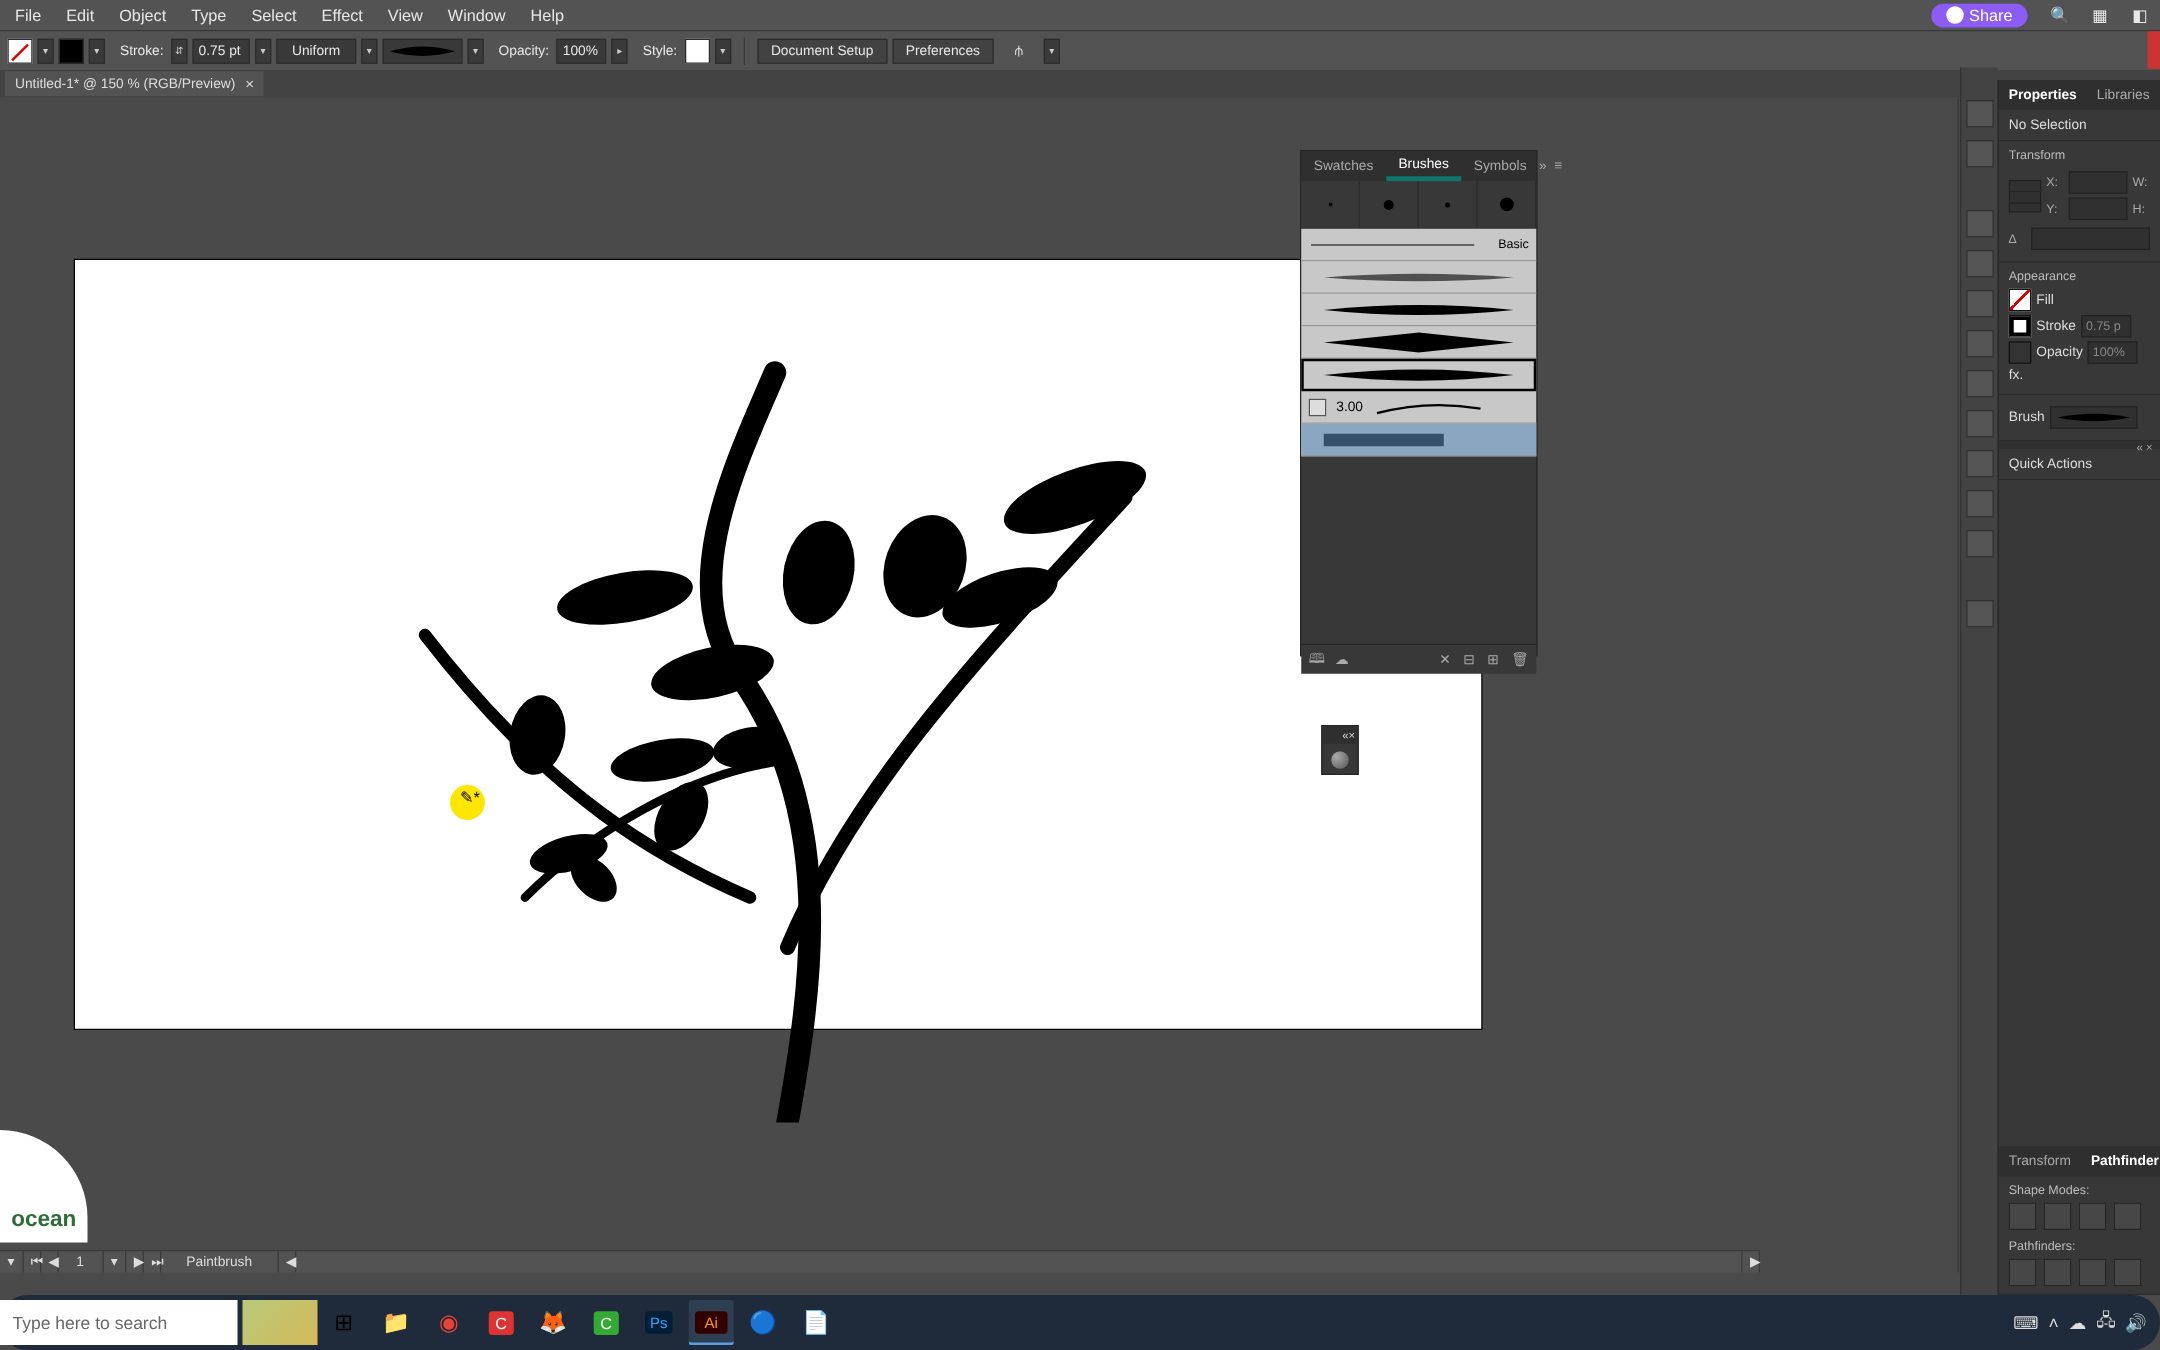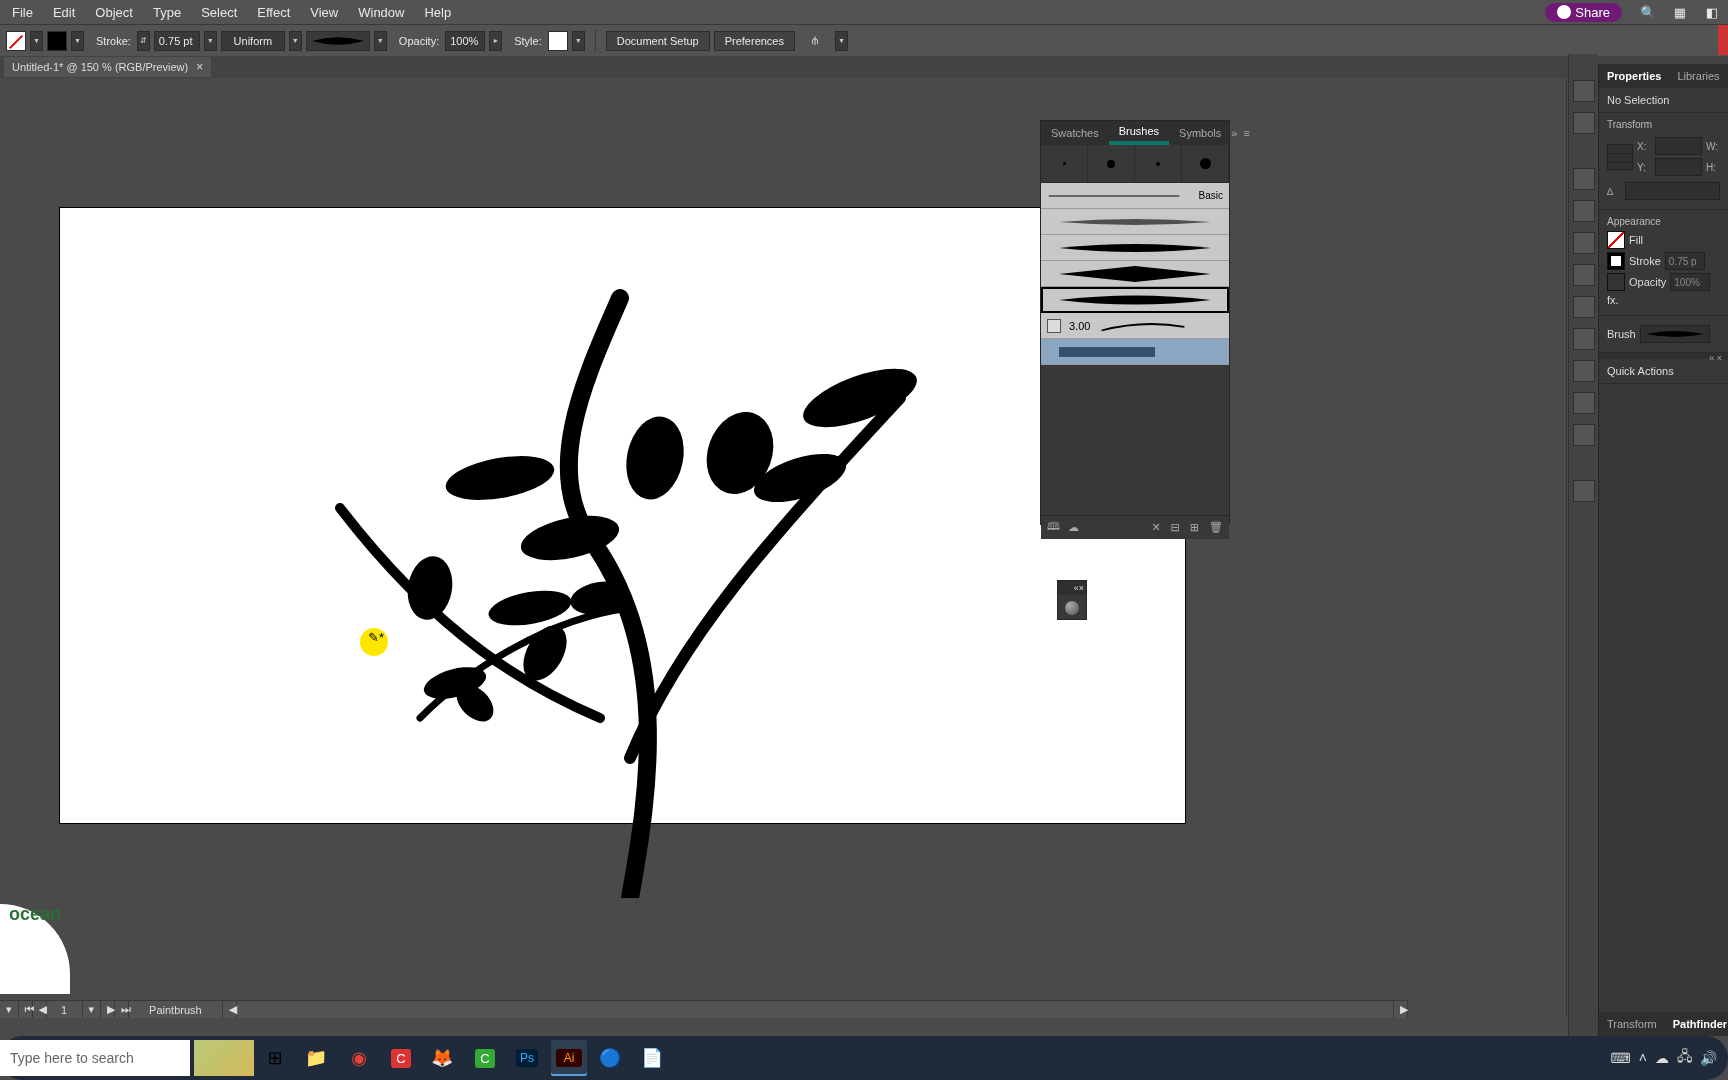--- a/index.html
+++ b/index.html
@@ -2,21 +2,21 @@
 <html><head>
 <meta charset="utf-8">
 <style>
 * { margin: 0; padding: 0; box-sizing: border-box; font-family: "Segoe UI", Tahoma, sans-serif; user-select: none; }
 body { background: #4a4a4a; width: 1728px; height: 1080px; overflow: hidden; position: relative; }
 
 
 .menu-bar { height: 24px; background: #535353; display: flex; align-items: center; padding-left: 2px; color: #e8e8e8; font-size: 13px; }
 .menu-bar .menu-item { padding: 0 10px; cursor: pointer; }
 .menu-bar .spacer { flex: 1; }
-.share-btn { background: #701a75; color: #fff; padding: 2px 12px; border-radius: 14px; font-size: 13px; display: flex; align-items: center; gap: 4px; margin-right: 10px; }
+.share-btn { background: #8b5cf6; color: #fff; padding: 2px 12px; border-radius: 14px; font-size: 13px; display: flex; align-items: center; gap: 4px; margin-right: 10px; }
 .share-btn::before { content: ""; width: 14px; height: 14px; border-radius: 50%; background: #fff; display: inline-block; }
 .top-icon { width: 24px; height: 24px; display: flex; align-items: center; justify-content: center; color: #e8e8e8; margin: 0 4px; }
 
 
 .control-bar { height: 32px; background: #535353; border-top: 1px solid #383838; display: flex; align-items: center; padding: 0 6px; color: #e8e8e8; font-size: 11px; gap: 4px; }
 .swatch { width: 20px; height: 20px; border: 1px solid #2c2c2c; display:inline-block; }
 .swatch.noFill { background: #fff; position: relative; }
 .swatch.noFill::after { content:""; position:absolute; left:0; right:0; top:50%; height:2px; background:#d00; transform:rotate(-45deg); }
 .swatch.black { background:#000; }
 .swatch.white { background:#fff; }
@@ -40,21 +40,21 @@
 .v-scroll .thumb { position:absolute; left:2px; right:2px; top:0; height:0; background:#6a6a6a; border-radius:3px; }
 .canvas-area { position:absolute; top:0; left:0; right:160px; bottom:18px; background:#4a4a4a; }
 .artboard { position:absolute; left:60px; top:130px; width:1125px; height:615px; background:#fff; box-shadow:0 0 0 1px #000; }
 
 
 .tree-svg { position:absolute; left: 300px; top: 210px; width: 640px; height: 610px; }
 .cursor-highlight { position:absolute; left:360px; top:550px; width:28px; height:28px; border-radius:50%; background:#ffe600; }
 .cursor-highlight::after { content:"✎*"; position:absolute; left:8px; top:2px; font-size:13px; color:#000; }
 
 
-.watermark { position:absolute; left:0; bottom:24px; width:70px; height:90px; background:#fff; border-radius:0 70px 0 0; display:flex; justify-content:center; padding-bottom:8px; }
+.watermark { position:absolute; left:0; bottom:24px; width:70px; height:90px; background:#fff; border-radius:0 70px 0 0; display:flex; align-items:flex-end; justify-content:center; padding-bottom:8px; }
 .watermark span { color:#2b6f37; font-size:18px; font-weight:600; }
 
 
 .status-bar { position:absolute; bottom:0; left:0; right:160px; height:18px; background:#535353; border-top:1px solid #383838; display:flex; align-items:center; color:#ddd; font-size:11px; }
 .status-bar .seg { padding:0 6px; border-right:1px solid #3a3a3a; display:flex; align-items:center; gap:4px; height:100%;}
 .status-bar .nav-btn { width:14px; text-align:center; }
 .status-bar .tool { margin-left:auto; margin-right:auto; padding:0 20px; }
 
 
 .panel { position:absolute; background:#383838; border:1px solid #262626; color:#ddd; font-size:11px; }
@@ -404,20 +404,36 @@
   </div>
   <div class="props-section">
     <div>Quick Actions</div>
   </div>
 
   <div style="position:absolute;bottom:0;left:0;right:0">
     <div class="tabs">
       <div class="tab">Transform</div>
       <div class="tab active">Pathfinder</div>
     </div>
+    <div class="props-section">
+      <div class="title">Shape Modes:</div>
+      <div class="shape-btns">
+        <div class="b"></div>
+        <div class="b"></div>
+        <div class="b"></div>
+        <div class="b"></div>
+      </div>
+      <div class="title" style="margin-top:8px">Pathfinders:</div>
+      <div class="shape-btns">
+        <div class="b"></div>
+        <div class="b"></div>
+        <div class="b"></div>
+        <div class="b"></div>
+      </div>
+    </div>
   </div>
 </div>
 
 <div class="taskbar">
   <div class="task-search">
     <span>Type here to search</span>
   </div>
   <div class="weather"></div>
   <div class="task-icon">
       <span>⊞</span>

